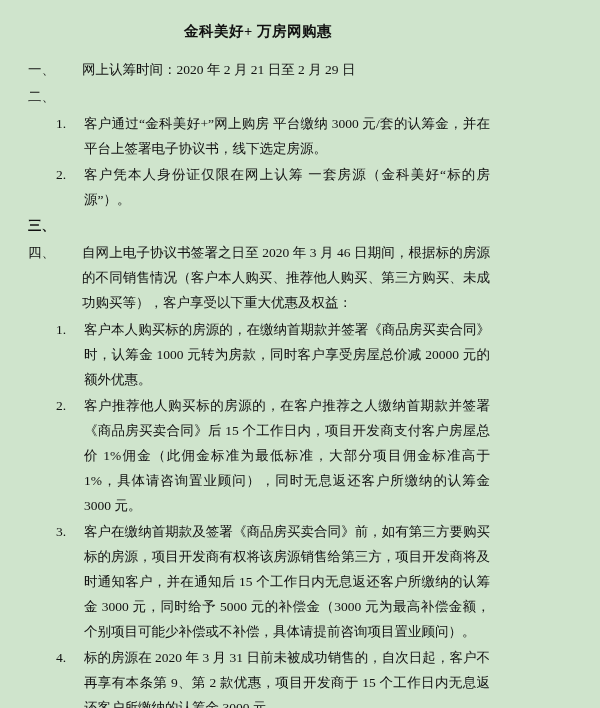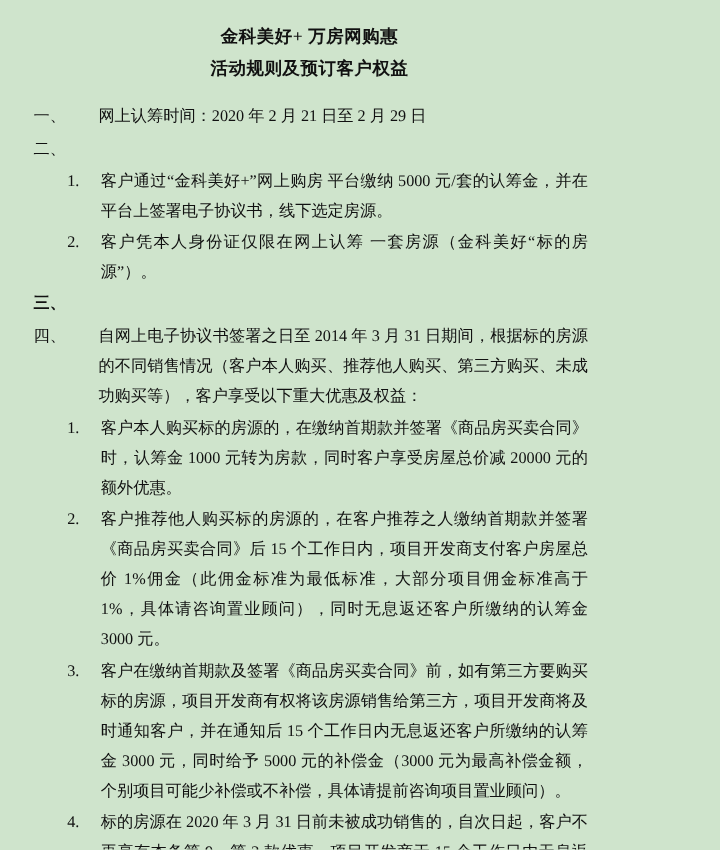--- a/index.html
+++ b/index.html
@@ -80,49 +80,48 @@
     font-weight: normal;
   }
 </style>
 </head>
 <body>
 
 <div class="page">
 
   <div class="title-block">
     <div class="title-line">金科美好+ 万房网购惠</div>
-    <div class="title-line">活动规则及预订客户权益</div>
   </div>
 
   <div class="body-block">
 
     <div class="lvl1">
       <div class="marker">一、</div>
       <div class="content">网上认筹时间：2020 年 2 月 21 日至 2 月 29 日</div>
     </div>
 
     <div class="lvl1">
       <div class="marker">二、</div>
     </div>
     <div class="lvl2">
       <div class="marker">1.</div>
-      <div class="content">客户通过“金科美好+”网上购房 平台缴纳 5000 元/套的认筹金，并在平台上签署电子协议书，线下选定房源。</div>
+      <div class="content">客户通过“金科美好+”网上购房 平台缴纳 3000 元/套的认筹金，并在平台上签署电子协议书，线下选定房源。</div>
     </div>
     <div class="lvl2">
       <div class="marker">2.</div>
       <div class="content">客户凭本人身份证仅限在网上认筹 一套房源（金科美好“标的房源”）。</div>
     </div>
 
     <div class="lvl1 bold">
       <div class="marker">三、</div>
     </div>
 
     <div class="lvl1">
       <div class="marker">四、</div>
-      <div class="content">自网上电子协议书签署之日至 2014 年 3 月 31 日期间，根据标的房源的不同销售情况（客户本人购买、推荐他人购买、第三方购买、未成功购买等），客户享受以下重大优惠及权益：</div>
+      <div class="content">自网上电子协议书签署之日至 2020 年 3 月 46 日期间，根据标的房源的不同销售情况（客户本人购买、推荐他人购买、第三方购买、未成功购买等），客户享受以下重大优惠及权益：</div>
     </div>
     <div class="lvl2">
       <div class="marker">1.</div>
       <div class="content">客户本人购买标的房源的，在缴纳首期款并签署《商品房买卖合同》时，认筹金 1000 元转为房款，同时客户享受房屋总价减 20000 元的额外优惠。</div>
     </div>
     <div class="lvl2">
       <div class="marker">2.</div>
       <div class="content">客户推荐他人购买标的房源的，在客户推荐之人缴纳首期款并签署《商品房买卖合同》后 15 个工作日内，项目开发商支付客户房屋总价 1%佣金（此佣金标准为最低标准，大部分项目佣金标准高于 1%，具体请咨询置业顾问），同时无息返还客户所缴纳的认筹金 3000 元。</div>
     </div>
     <div class="lvl2">

